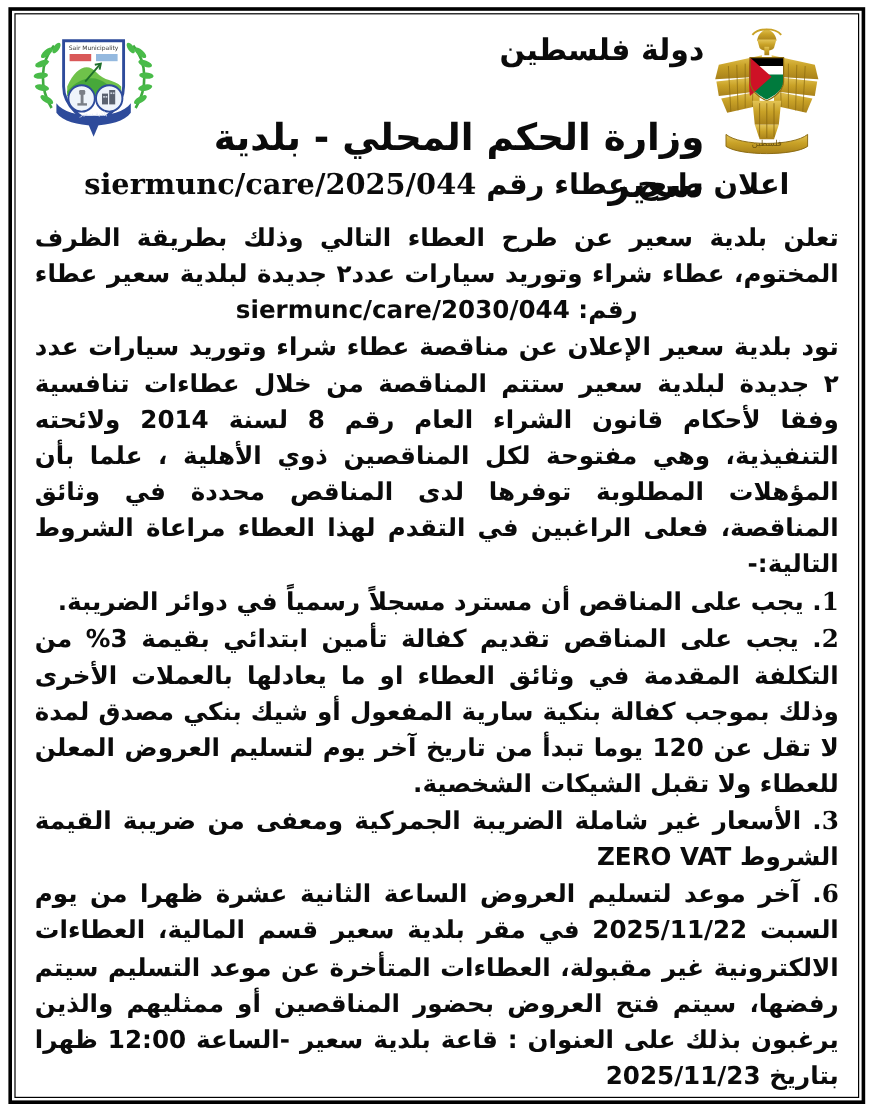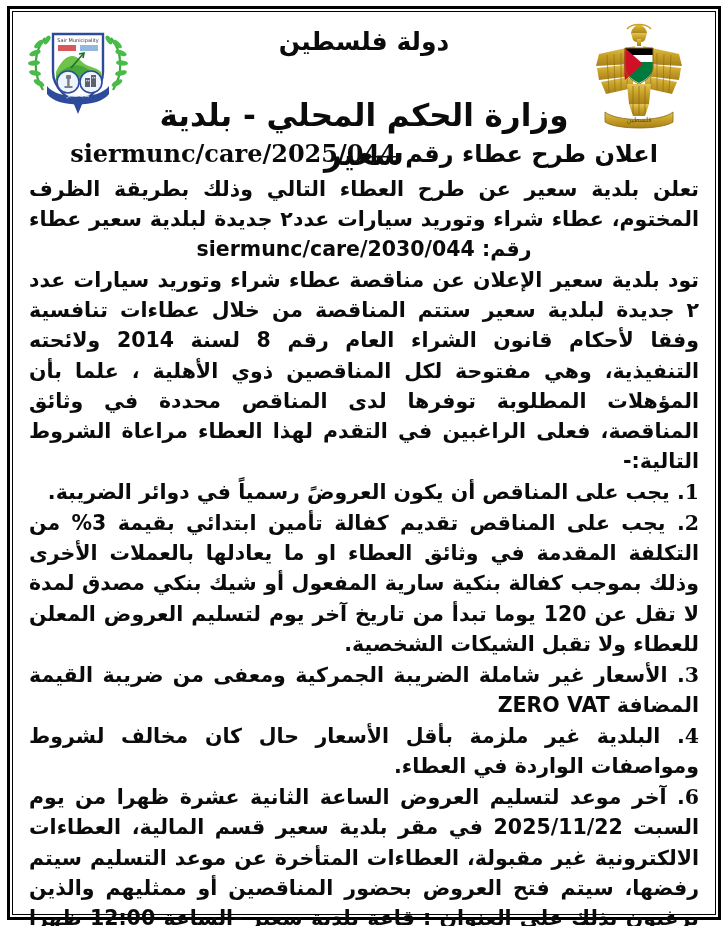--- a/index.html
+++ b/index.html
@@ -54,21 +54,20 @@
   }
   .logo-box {
     width: 118px;
     flex: 0 0 118px;
     padding-top: 4px;
     display: flex;
     justify-content: flex-end;
   }
   .header-center {
     flex: 1 1 auto;
-    text-align: center;
     padding-top: 10px;
   }
 
   .line-state {
     font-size: 25px;
     font-weight: bold;
     letter-spacing: 0px;
     line-height: 1.25;
     margin-bottom: 6px;
   }
@@ -307,33 +306,29 @@
 
       <div class="body-text">
 
         <p class="para center-last">تعلن بلدية سعير عن طرح العطاء التالي وذلك بطريقة الظرف المختوم، عطاء شراء وتوريد سيارات عدد٢ جديدة لبلدية سعير عطاء رقم: siermunc/care/2030/044</p>
 
         <p class="para">تود بلدية سعير الإعلان عن مناقصة عطاء شراء وتوريد سيارات عدد ٢ جديدة لبلدية سعير ستتم المناقصة من خلال عطاءات تنافسية وفقا لأحكام قانون الشراء العام رقم 8 لسنة 2014 ولائحته التنفيذية، وهي مفتوحة لكل المناقصين ذوي الأهلية ، علما بأن المؤهلات المطلوبة توفرها لدى المناقص محددة في وثائق المناقصة، فعلى الراغبين في التقدم لهذا العطاء مراعاة الشروط التالية:-</p>
 
         <ul class="num-list">
           <li>
             <span class="num">1</span><span>.</span>
-            <span>يجب على المناقص أن يكون العروضً رسمياً في دوائر الضريبة.</span>
+            <span>يجب على المناقص أن مسترد مسجلاً رسمياً في دوائر الضريبة.</span>
           </li>
           <li>
             <span class="num">2</span><span>.</span>
             <span>يجب على المناقص تقديم كفالة تأمين ابتدائي بقيمة 3% من التكلفة المقدمة في وثائق العطاء او ما يعادلها بالعملات الأخرى وذلك بموجب كفالة بنكية سارية المفعول أو شيك بنكي مصدق لمدة لا تقل عن 120 يوما تبدأ من تاريخ آخر يوم لتسليم العروض المعلن للعطاء ولا تقبل الشيكات الشخصية.</span>
           </li>
           <li>
             <span class="num">3</span><span>.</span>
-            <span>الأسعار غير شاملة الضريبة الجمركية ومعفى من ضريبة القيمة المضافة ZERO VAT</span>
-          </li>
-          <li>
-            <span class="num">4</span><span>.</span>
-            <span>البلدية غير ملزمة بأقل الأسعار حال كان مخالف لشروط ومواصفات الواردة في العطاء.</span>
+            <span>الأسعار غير شاملة الضريبة الجمركية ومعفى من ضريبة القيمة الشروط ZERO VAT</span>
           </li>
           <li>
             <span class="num">6</span><span>.</span>
             <span>آخر موعد لتسليم العروض الساعة الثانية عشرة ظهرا من يوم السبت 2025/11/22 في مقر بلدية سعير قسم المالية، العطاءات الالكترونية غير مقبولة، العطاءات المتأخرة عن موعد التسليم سيتم رفضها، سيتم فتح العروض بحضور المناقصين أو ممثليهم والذين يرغبون بذلك على العنوان : قاعة بلدية سعير -الساعة 12:00 ظهرا بتاريخ 2025/11/23</span>
           </li>
 
         </ul>
       </div>
 
     </div>

